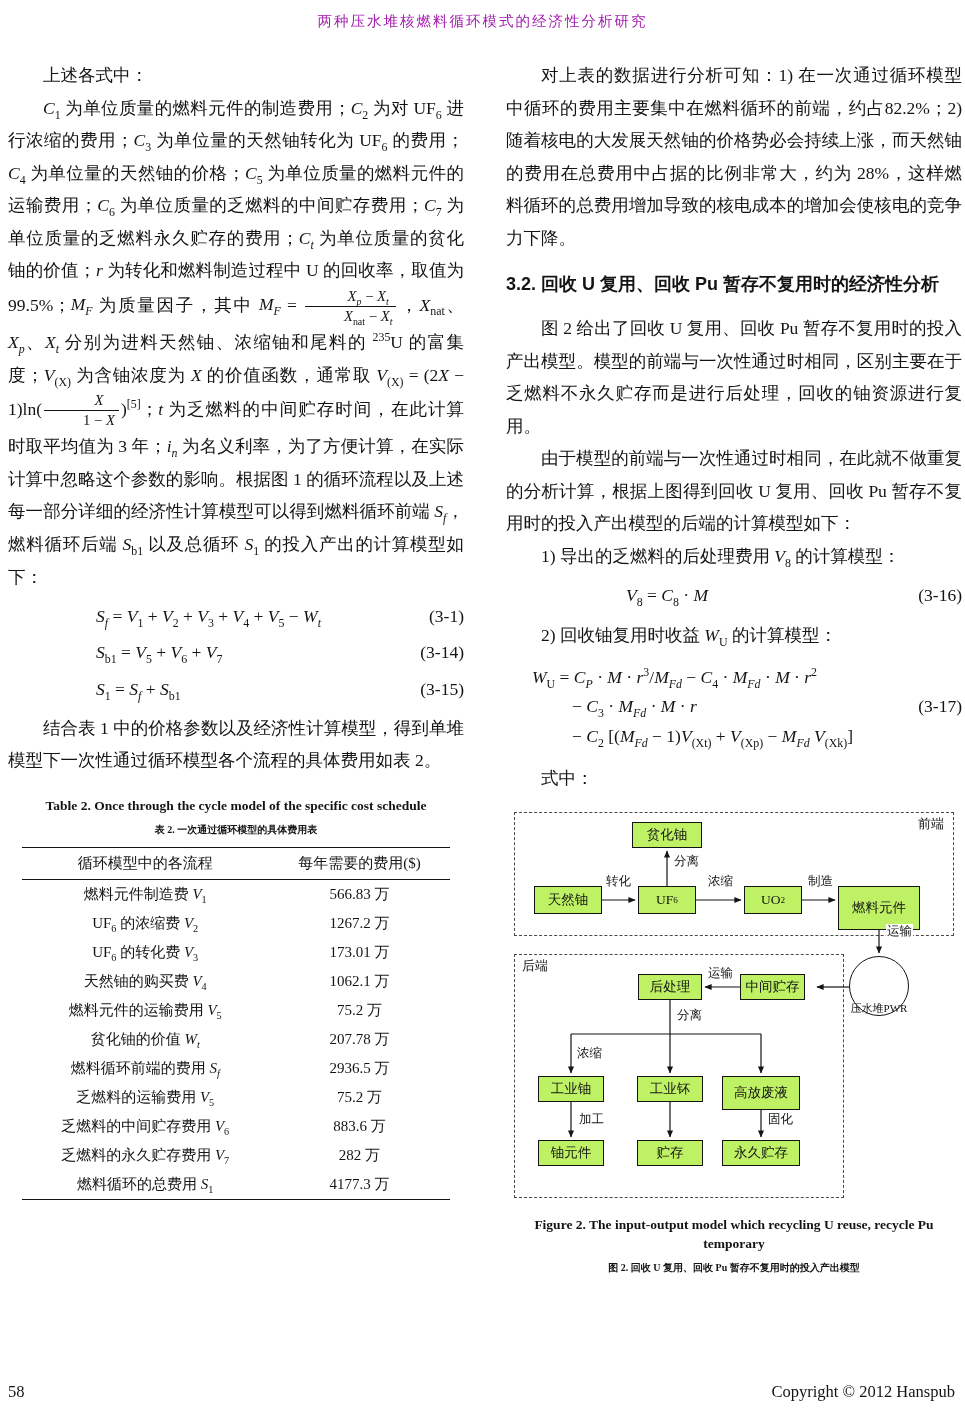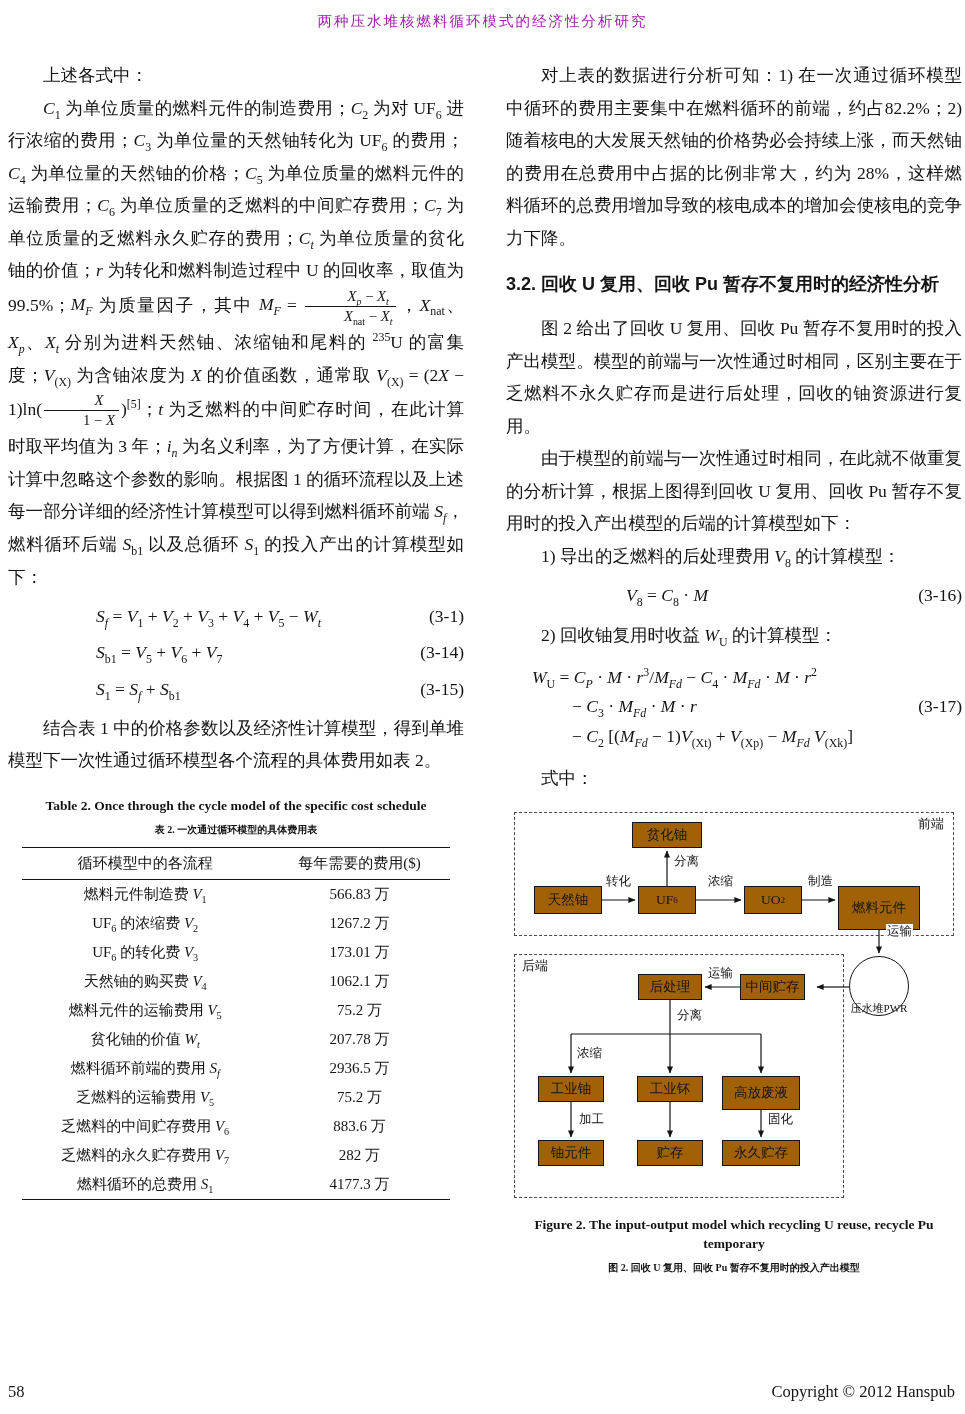--- a/index.html
+++ b/index.html
@@ -29,21 +29,21 @@
   .cost th{font-weight:normal;border-top:1.6px solid #141414;border-bottom:0.8px solid #141414;
       padding:5px 2px;text-align:center;}
   .cost td{padding:4px 2px;text-align:center;}
   .cost tbody tr:last-child td{border-bottom:1.6px solid #141414;}
   .eq17 .lines{flex:1;padding-left:26px;}
   .eq17 .lines > div{margin:3px 0;}
   .eq17 .lines .cont{padding-left:40px;}
   
   .figure{position:relative;width:452px;height:398px;margin:12px auto 4px;font-size:13.5px;}
   .dashed{position:absolute;border:1.3px dashed #4a4a4a;}
-  .node{position:absolute;border:1.2px solid #141414;background:#a16207;display:flex;
+  .node{position:absolute;border:1.2px solid #141414;background:#bef264;display:flex;
       align-items:center;justify-content:center;line-height:1.1;text-align:center;}
   .pwr{position:absolute;border:1.2px solid #141414;border-radius:50%;background:#fff;
       display:flex;flex-direction:row;align-items:flex-end;justify-content:center;font-size:11px;line-height:1.25;}
   .elabel{position:absolute;font-size:12.5px;background:#fff;padding:0 1px;line-height:1.2;}
   .region{position:absolute;font-size:13px;line-height:1.2;font-family:Liberation Serif, serif;}
   svg.arrows{position:absolute;left:0;top:0;}
   .fig-captions{text-align:center;font-weight:bold;margin-top:12px;}
   .footer{position:absolute;left:8px;right:10px;bottom:12px;display:flex;
       justify-content:space-between;font-size:16.5px;}
 </style>

